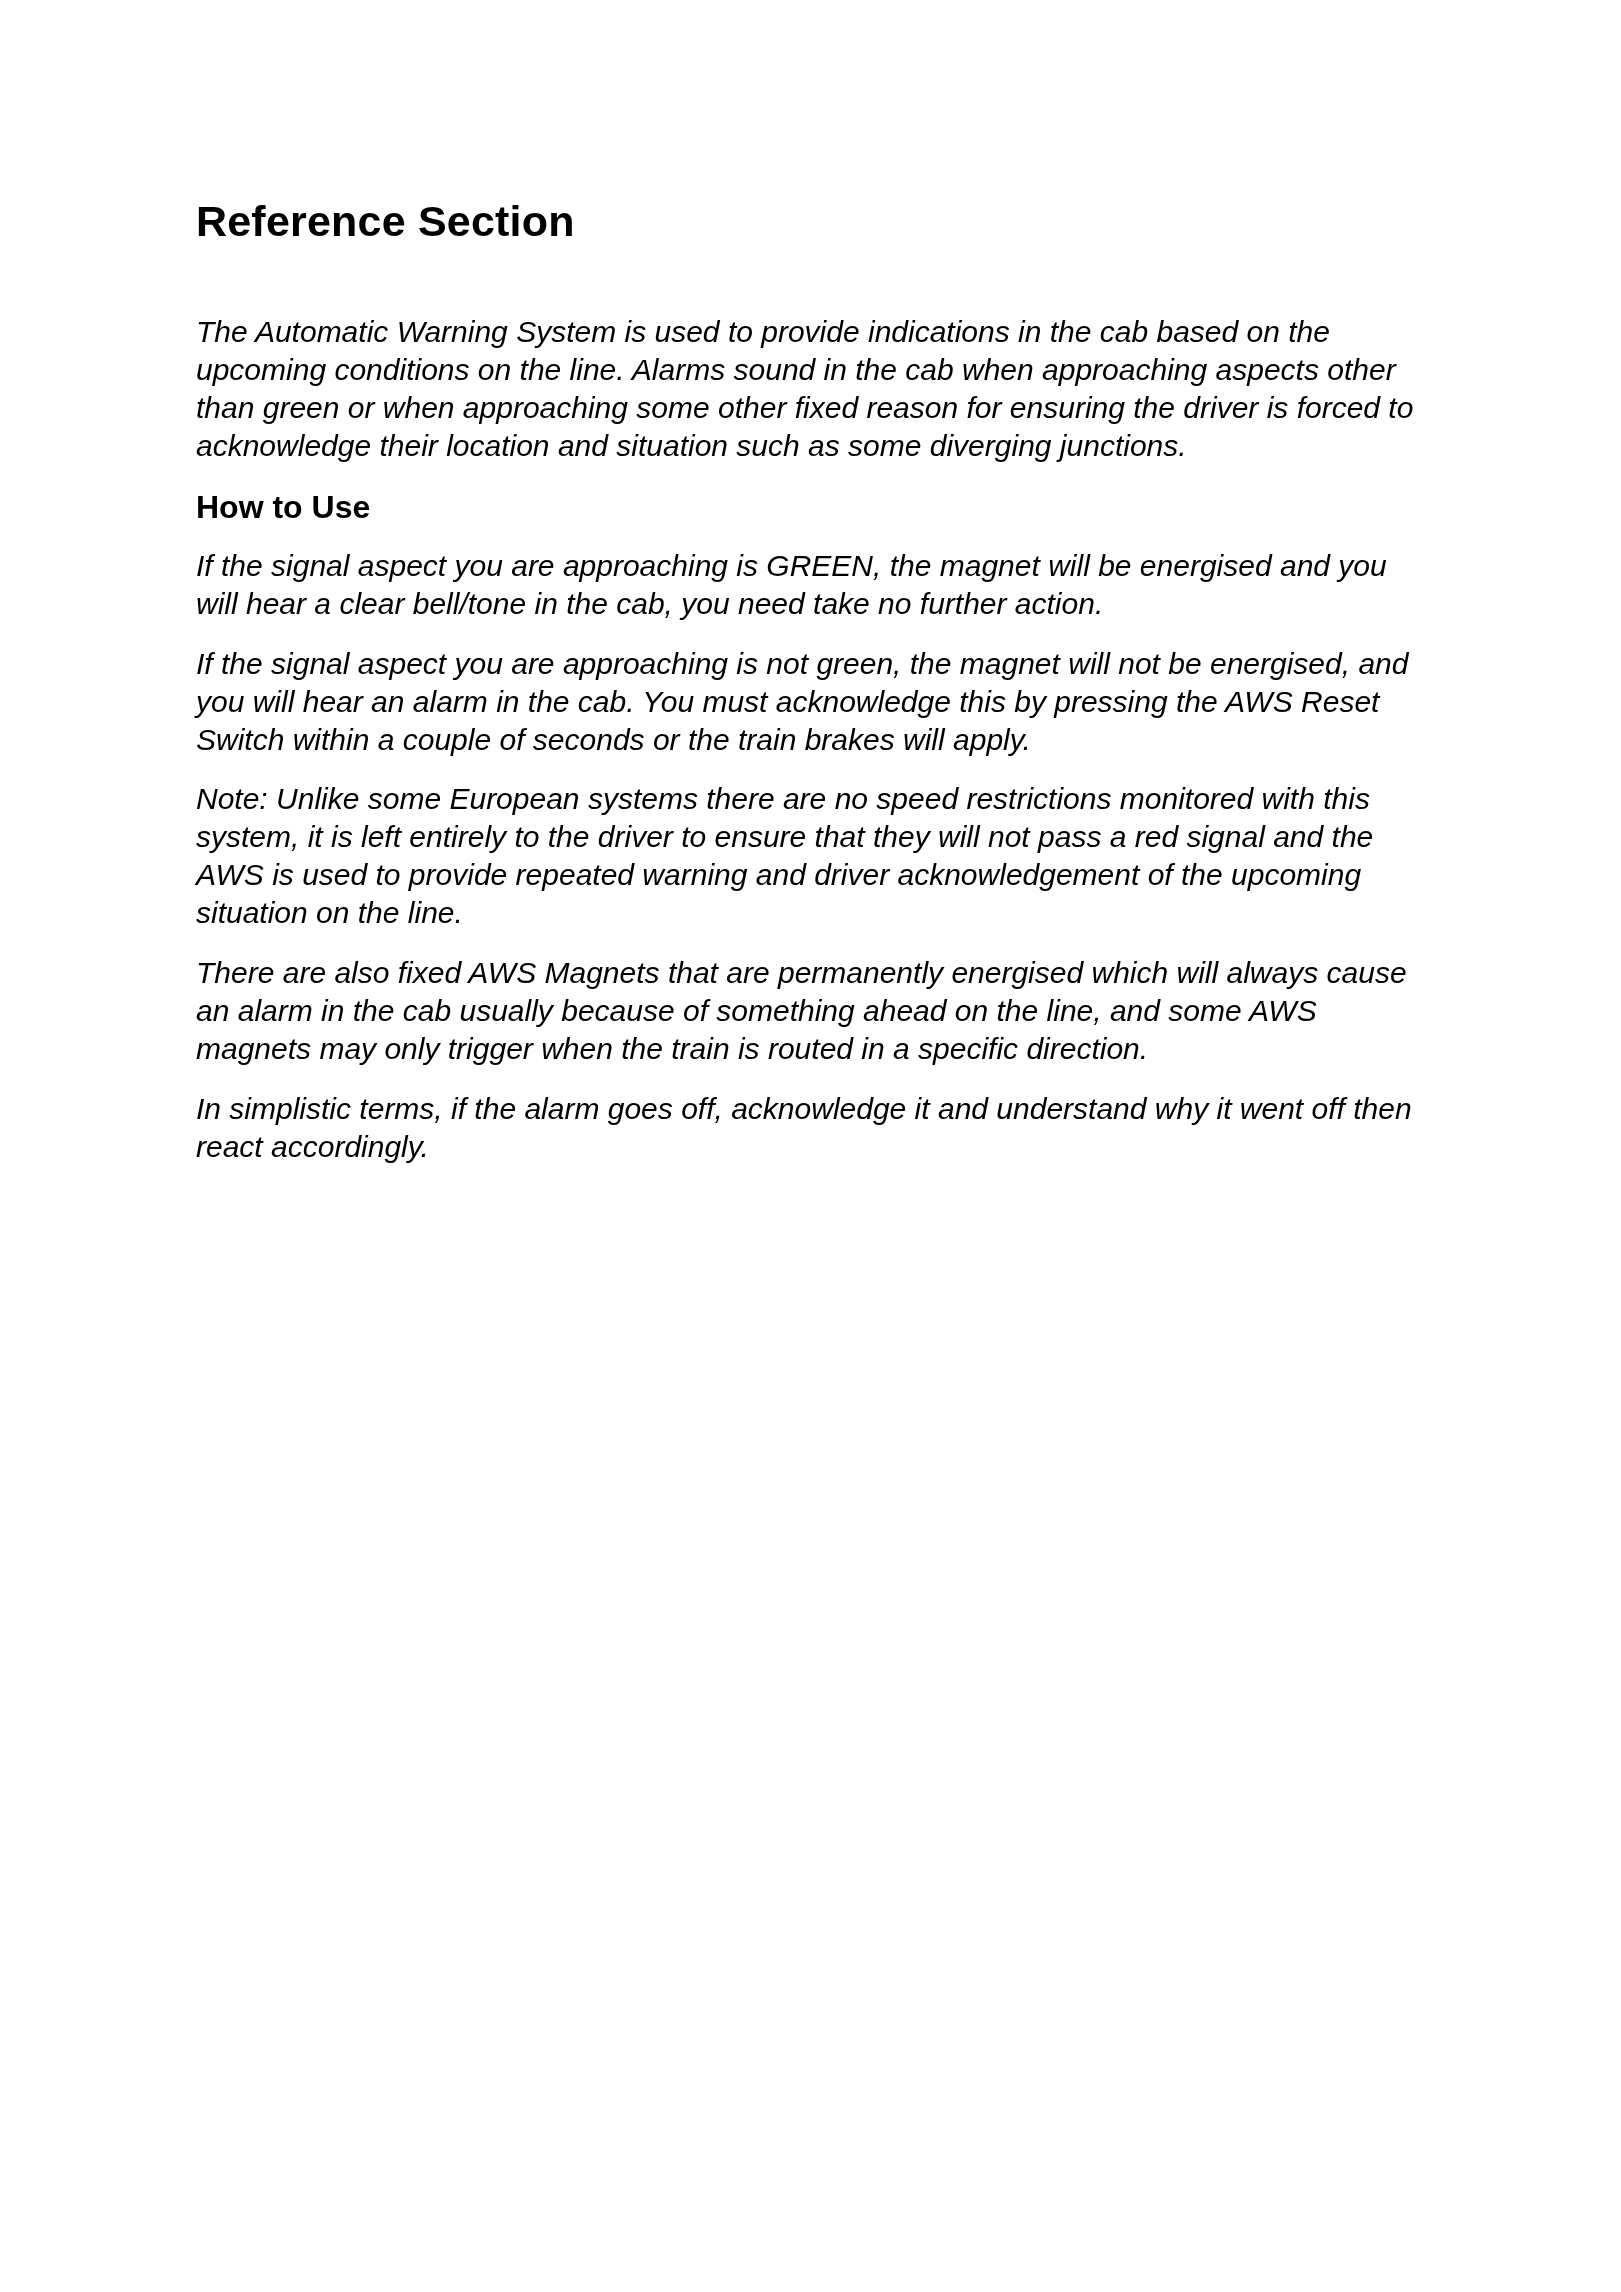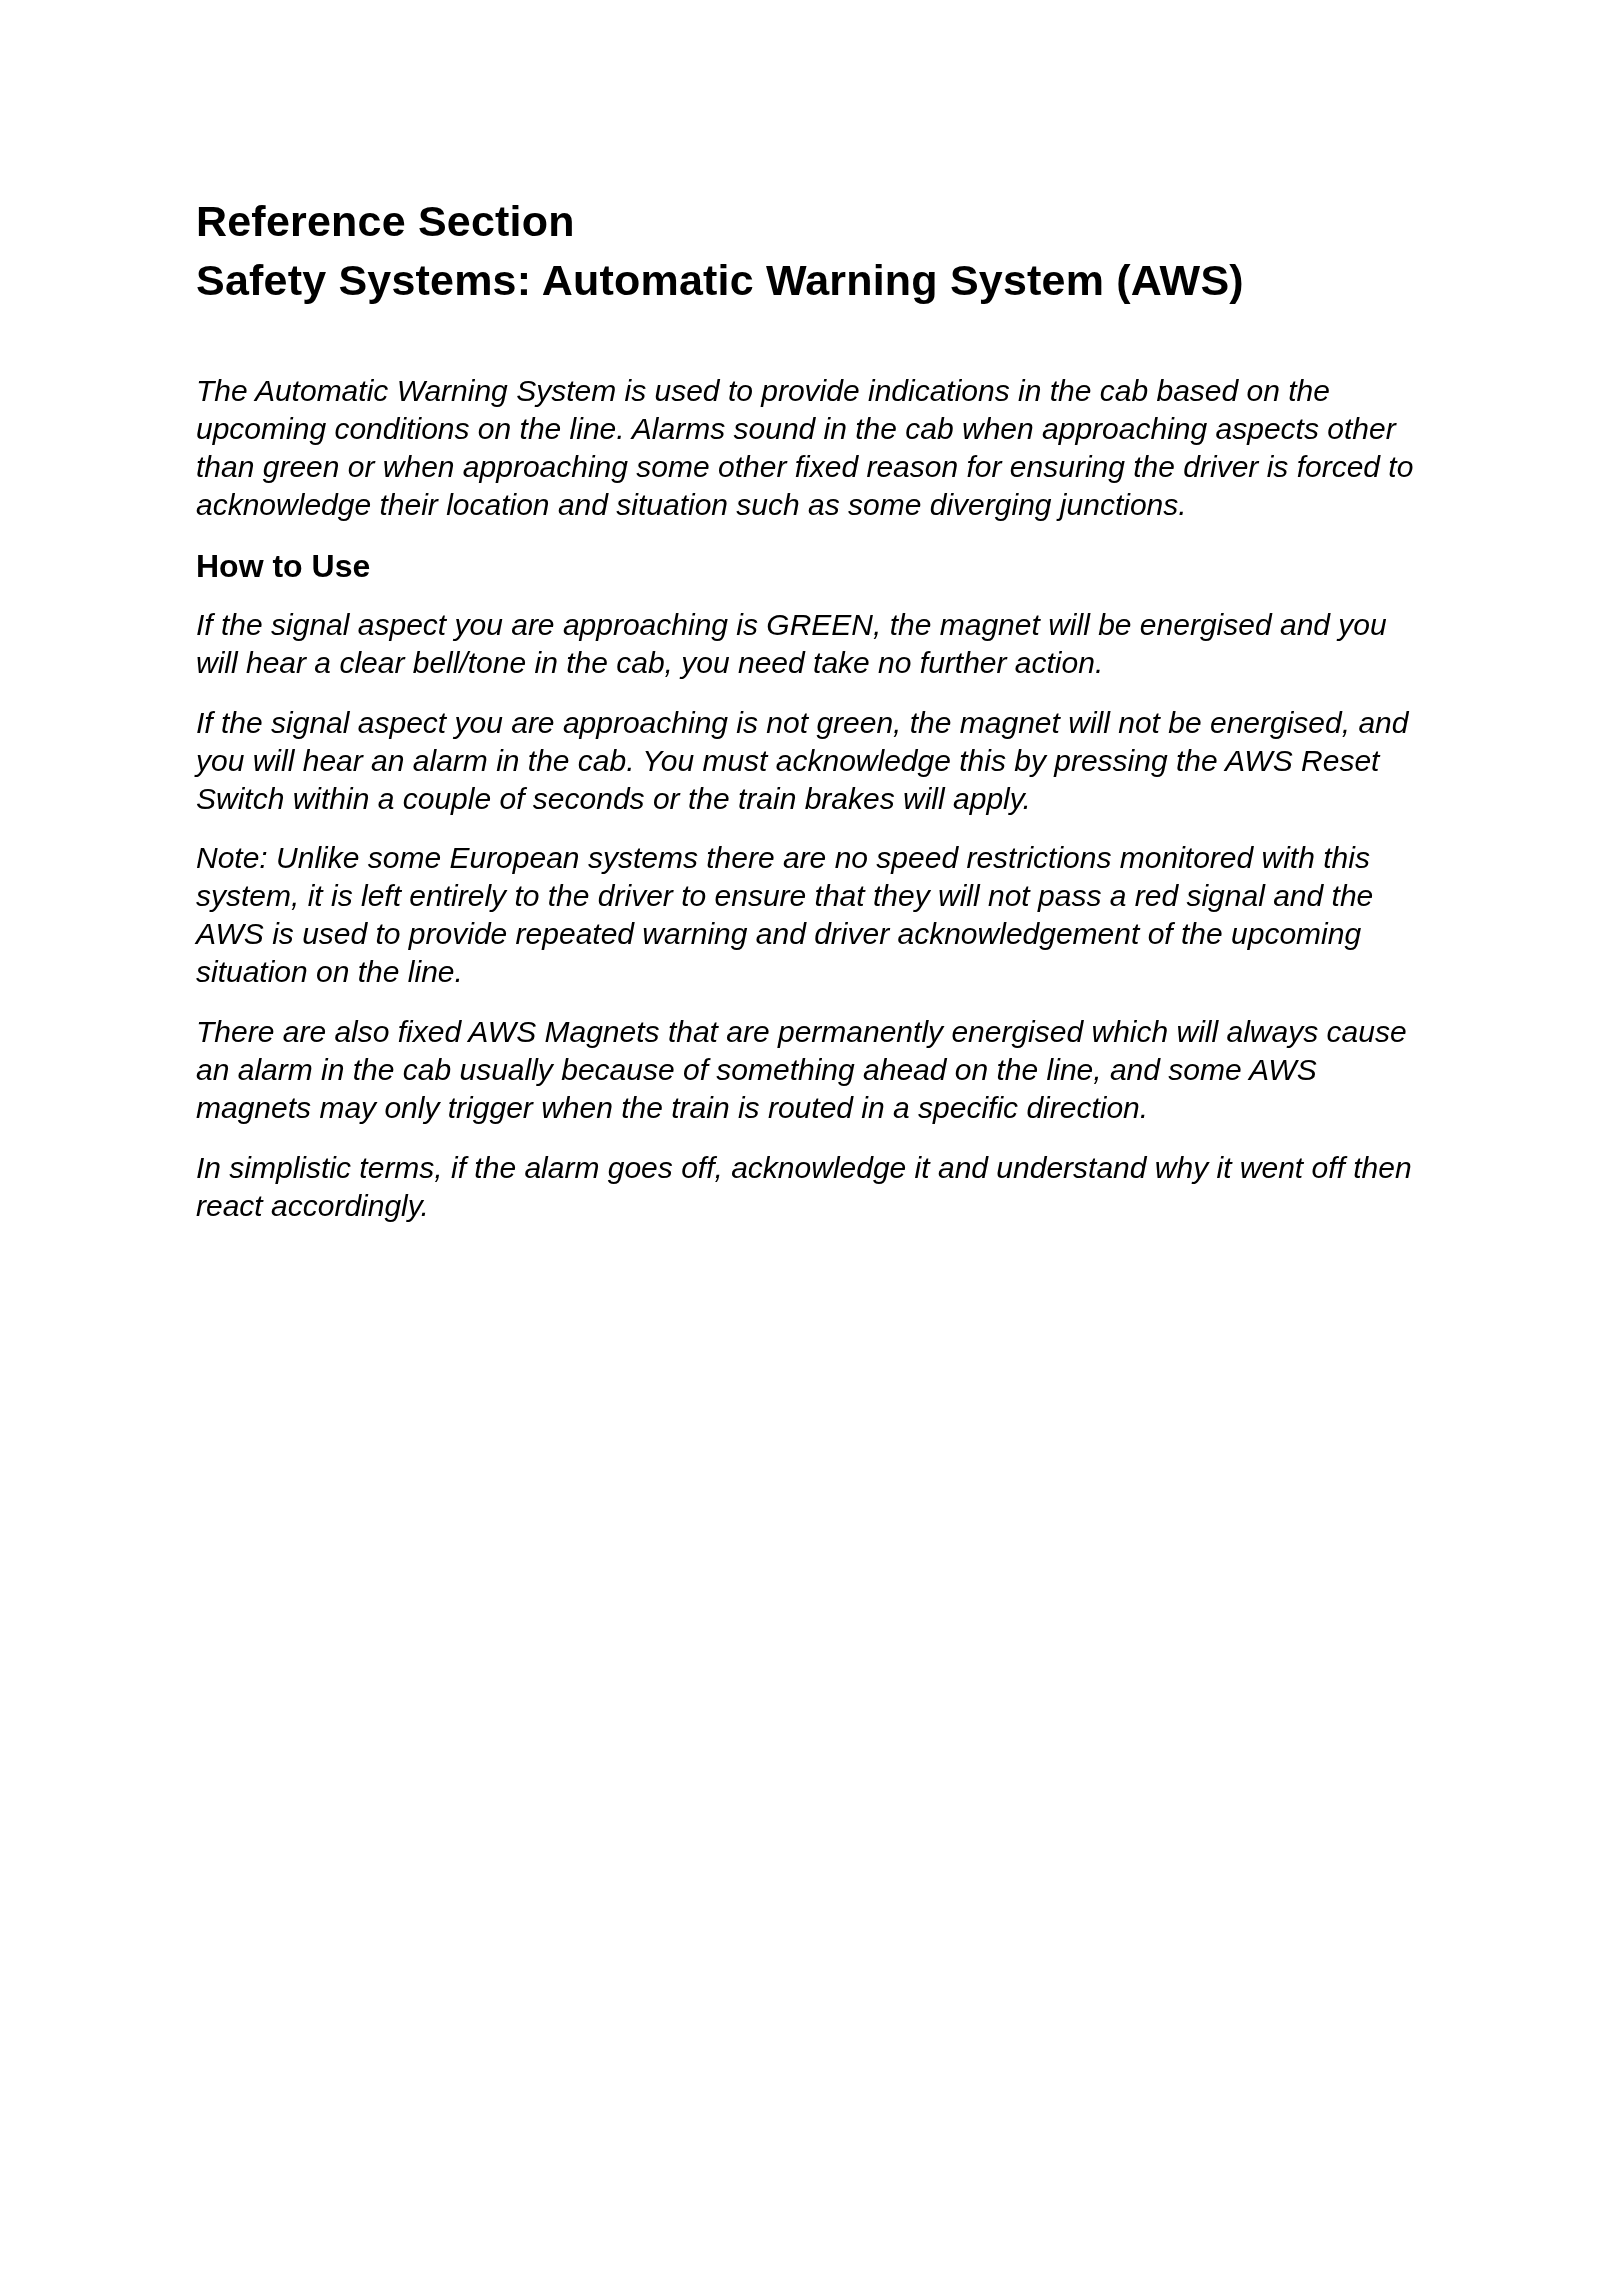--- a/index.html
+++ b/index.html
@@ -58,21 +58,20 @@
   }
 </style>
 </head>
 <body>
 
 <div class="page">
   <div class="content">
 
     <h1 class="doc-title">
       <span class="title-line">Reference Section</span>
-      <span class="title-line">Safety Systems: Automatic Warning System (AWS)</span>
     </h1>
 
     <p class="para intro">The Automatic Warning System is used to provide indications in the cab based on the upcoming conditions on the line. Alarms sound in the cab when approaching aspects other than green or when approaching some other fixed reason for ensuring the driver is forced to acknowledge their location and situation such as some diverging junctions.</p>
 
     <h2 class="section-heading">How to Use</h2>
 
 
     <p class="para">If the signal aspect you are approaching is GREEN, the magnet will be energised and you will hear a clear bell/tone in the cab, you need take no further action.</p>
 
     <p class="para">If the signal aspect you are approaching is not green, the magnet will not be energised, and you will hear an alarm in the cab. You must acknowledge this by pressing the AWS Reset Switch within a couple of seconds or the train brakes will apply.</p>

